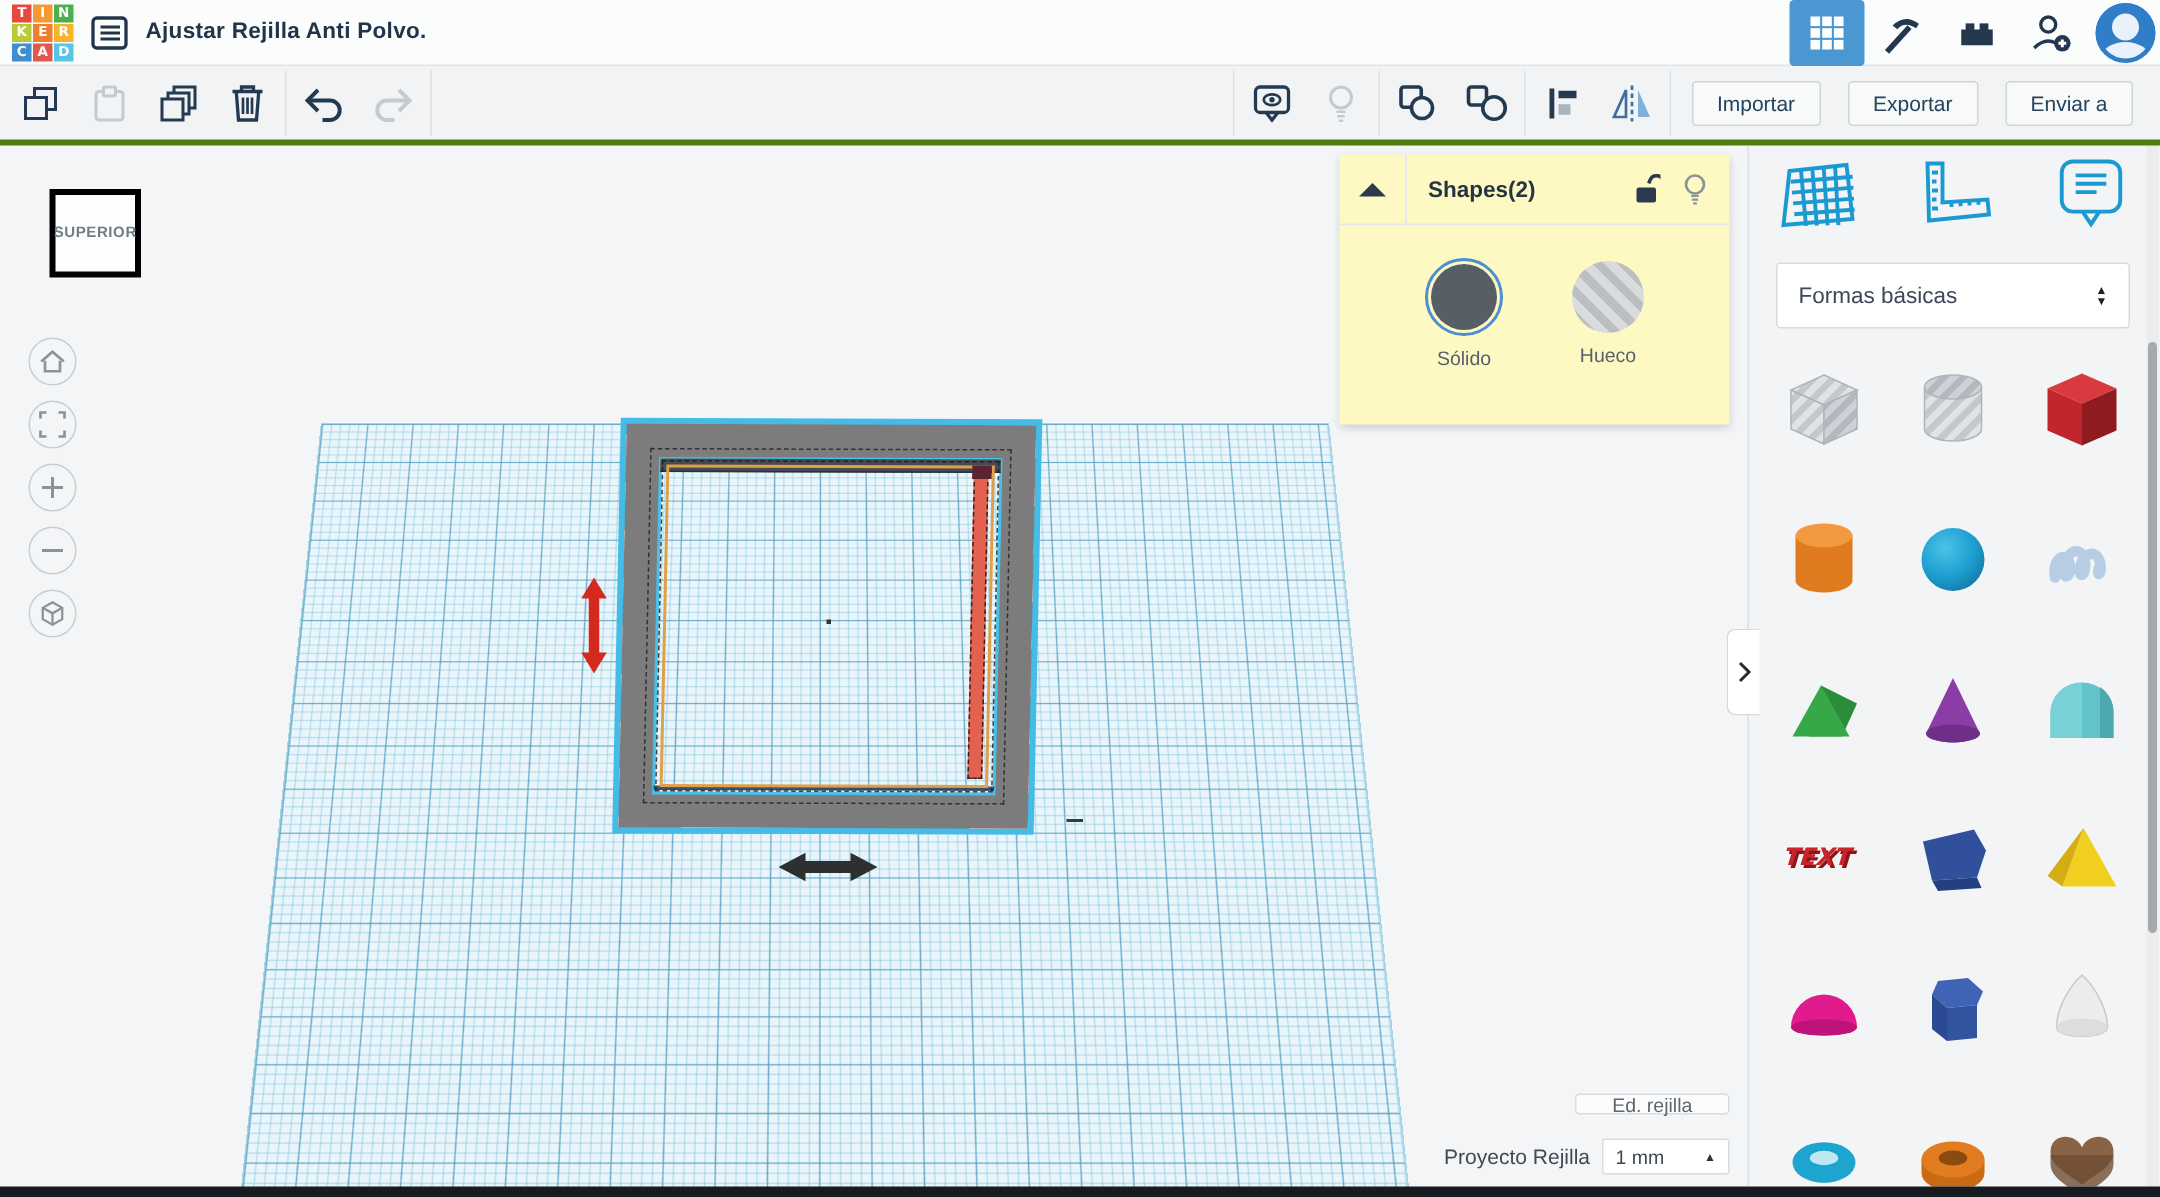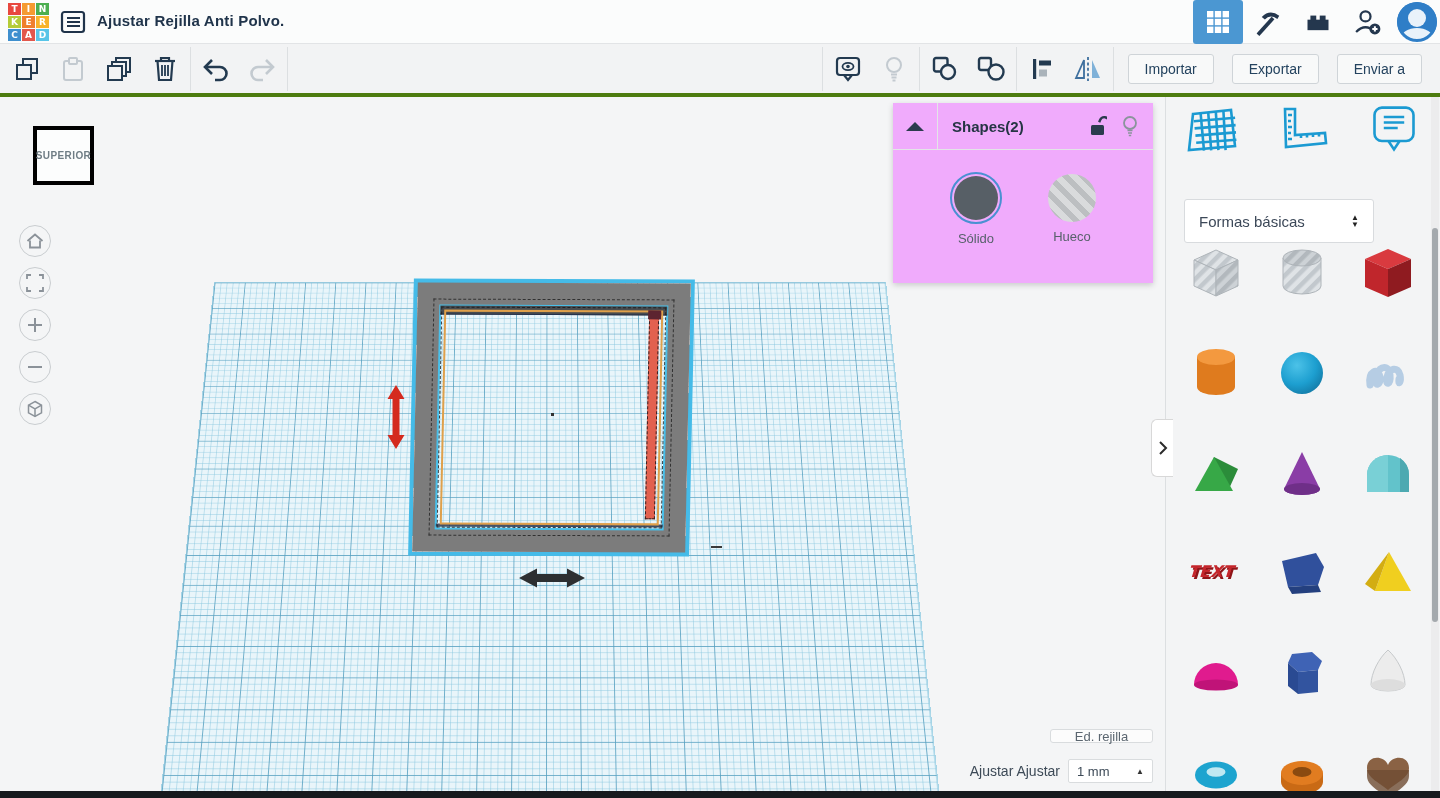--- a/index.html
+++ b/index.html
@@ -59,21 +59,21 @@
   .frame .orange-line { position:absolute; inset:4px; border:2px solid #dfa04b; }
   .frame .redbar { position:absolute; right:8px; top:5px; bottom:10px; width:10px; background:#e2614f; border:1px dashed #3a2020; }
   .frame .redbar .cap { position:absolute; left:-2px; top:-2px; width:13px; height:9px; background:#5d2430; }
   .mini-dash { position:absolute; left:711px; top:449px; width:11px; height:2px; background:#3a3a3a; }
   .center-dot { position:absolute; left:551px; top:316px; width:3px; height:3px; background:#333; }
 
   .arrow-v { position:absolute; left:386px; top:287px; }
   .arrow-h { position:absolute; left:518px; top:469px; }
 
   
-  .spanel { position:absolute; left:893px; top:6px; width:260px; height:180px; background:#f0abfc; box-shadow:0 2px 6px rgba(0,0,0,.18); z-index:10; }
+  .spanel { position:absolute; left:893px; top:6px; width:260px; height:180px; background:#fef9c3; box-shadow:0 2px 6px rgba(0,0,0,.18); z-index:10; }
   .spanel-hd { height:47px; display:flex; align-items:center; border-bottom:1px solid #e3e5e7; }
   .spanel-collapse { width:45px; height:100%; display:flex; align-items:center; justify-content:center; border-right:1px solid #e3e5e7; }
   .tri-up { width:0; height:0; border-left:9px solid transparent; border-right:9px solid transparent; border-bottom:9px solid #2b3b4e; }
   .spanel-title { flex:1; padding-left:14px; font-size:15px; font-weight:bold; color:#253544; }
   .spanel-icons { display:flex; gap:14px; padding-right:14px; color:#2b3b4e; }
   .spanel-bd { position:relative; height:133px; }
   .opt { position:absolute; top:22px; width:90px; text-align:center; }
   .opt.solid { left:38px; }
   .opt.hollow { left:134px; }
   .opt-label { margin-top:7px; font-size:13px; color:#57616b; }
@@ -83,21 +83,21 @@
 
   .gridedit-btn { position:absolute; left:1050px; top:632px; width:103px; height:14px; background:#fcfcfc; border:1px solid #d9dcde; border-radius:3px; font-size:13px; color:#5b6670; display:flex; align-items:center; justify-content:center; }
   .snap-label { position:absolute; left:930px; top:666px; width:130px; text-align:right; font-size:14px; color:#3d4a57; }
   .snap-select { position:absolute; left:1068px; top:662px; width:85px; height:24px; background:#fff; border:1px solid #d9dcde; border-radius:2px; font-size:13px; color:#3d4a57; display:flex; align-items:center; padding:0 8px; justify-content:space-between; }
   .snap-select .up { font-size:8px; color:#333; }
 
   
   .sidebar { position:absolute; left:1165px; top:97px; width:275px; height:694px; background:#f3f4f5; border-left:1px solid #dcdfe1; overflow:hidden; }
   .sb-icons { position:absolute; left:0; top:6px; width:100%; display:flex; }
   .sb-ic { width:92px; display:flex; justify-content:center; color:#1b9ad2; }
-  .sb-select { position:absolute; left:18px; top:78px; width:190px; height:44px; background:#fff; border:1px solid #d8dbde; border-radius:3px; display:flex; align-items:center; justify-content:space-between; padding:0 14px; font-size:15px; color:#3c4858;margin-top:24px; }
+  .sb-select { position:absolute; left:18px; top:78px; width:236px; height:44px; background:#fff; border:1px solid #d8dbde; border-radius:3px; display:flex; align-items:center; justify-content:space-between; padding:0 14px; font-size:15px; color:#3c4858; }
   .sb-select .arrows { display:flex; flex-direction:column; font-size:8px; line-height:7px; color:#222; }
   .gallery { position:absolute; left:0; top:148px; width:262px; }
   .g-row { display:flex; padding-left:22px; margin-bottom:44px; }
   .g-cell { width:56px; height:56px; margin-right:30px; display:flex; align-items:center; justify-content:center; }
   .sb-track { position:absolute; right:1px; top:0; width:8px; height:100%; background:#ececed; }
   .sb-thumb { position:absolute; right:2px; top:131px; width:6px; height:394px; background:#a4a9ad; border-radius:3px; }
 
   .panel-handle { position:absolute; left:1151px; top:419px; width:22px; height:58px; background:#fff; border:1px solid #d8d8d8; border-right:none; border-radius:6px 0 0 6px; display:flex; align-items:center; justify-content:center; color:#222; z-index:20; }
 
   .bottom-strip { position:absolute; left:0; top:791px; width:1440px; height:7px; background:#171a1e; z-index:40; }
@@ -375,21 +375,21 @@
         <div class="opt solid">
           <div class="circle-sel">
               <div class="circle-solid"></div>
             </div>
           <div class="opt-label">Sólido</div>
         </div>
       </div>
     </div>
 
     <div class="gridedit-btn">Ed. rejilla</div>
-    <div class="snap-label">Ajustar Ajustar</div>
+    <div class="snap-label">Proyecto Rejilla</div>
     <div class="snap-select">
       <span>1 mm</span>
         <span class="up">▲</span>
     </div>
   </div>
 
   <div class="sidebar">
     <div class="sb-icons">
       <div class="sb-ic">
         <svg width="58" height="56" viewBox="0 0 56 56" fill="none" stroke="currentColor" stroke-width="2.6">

